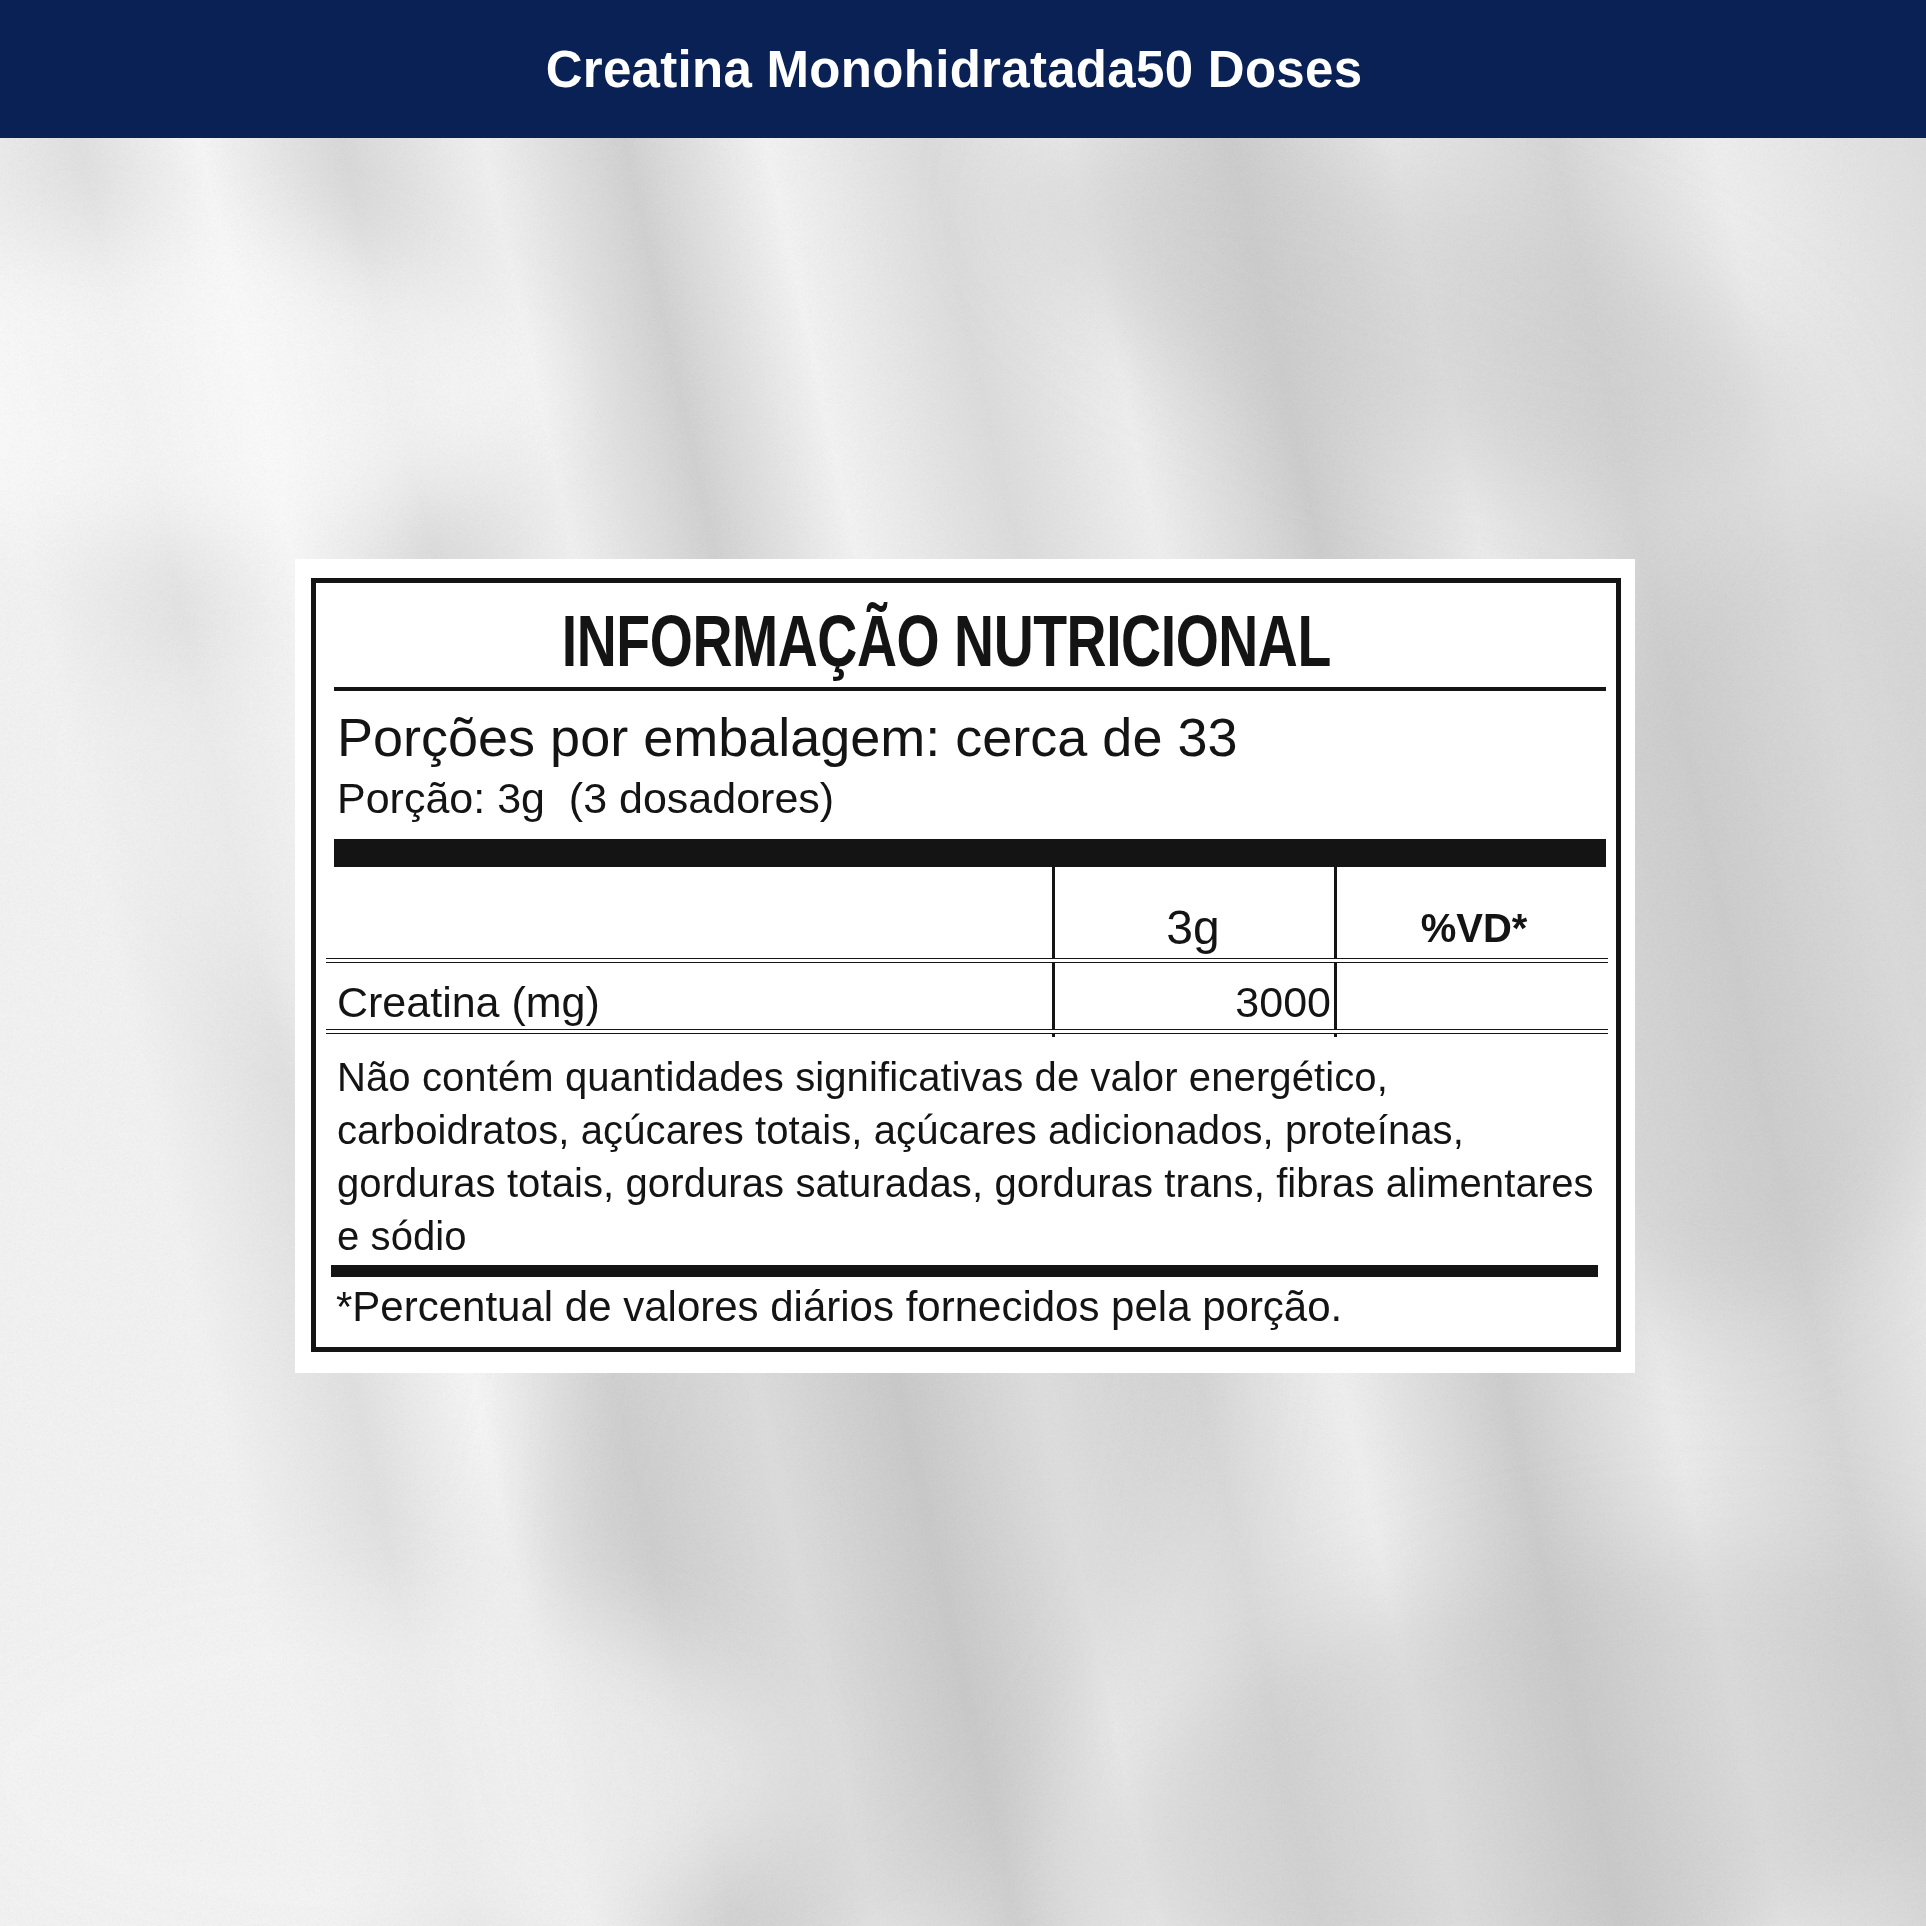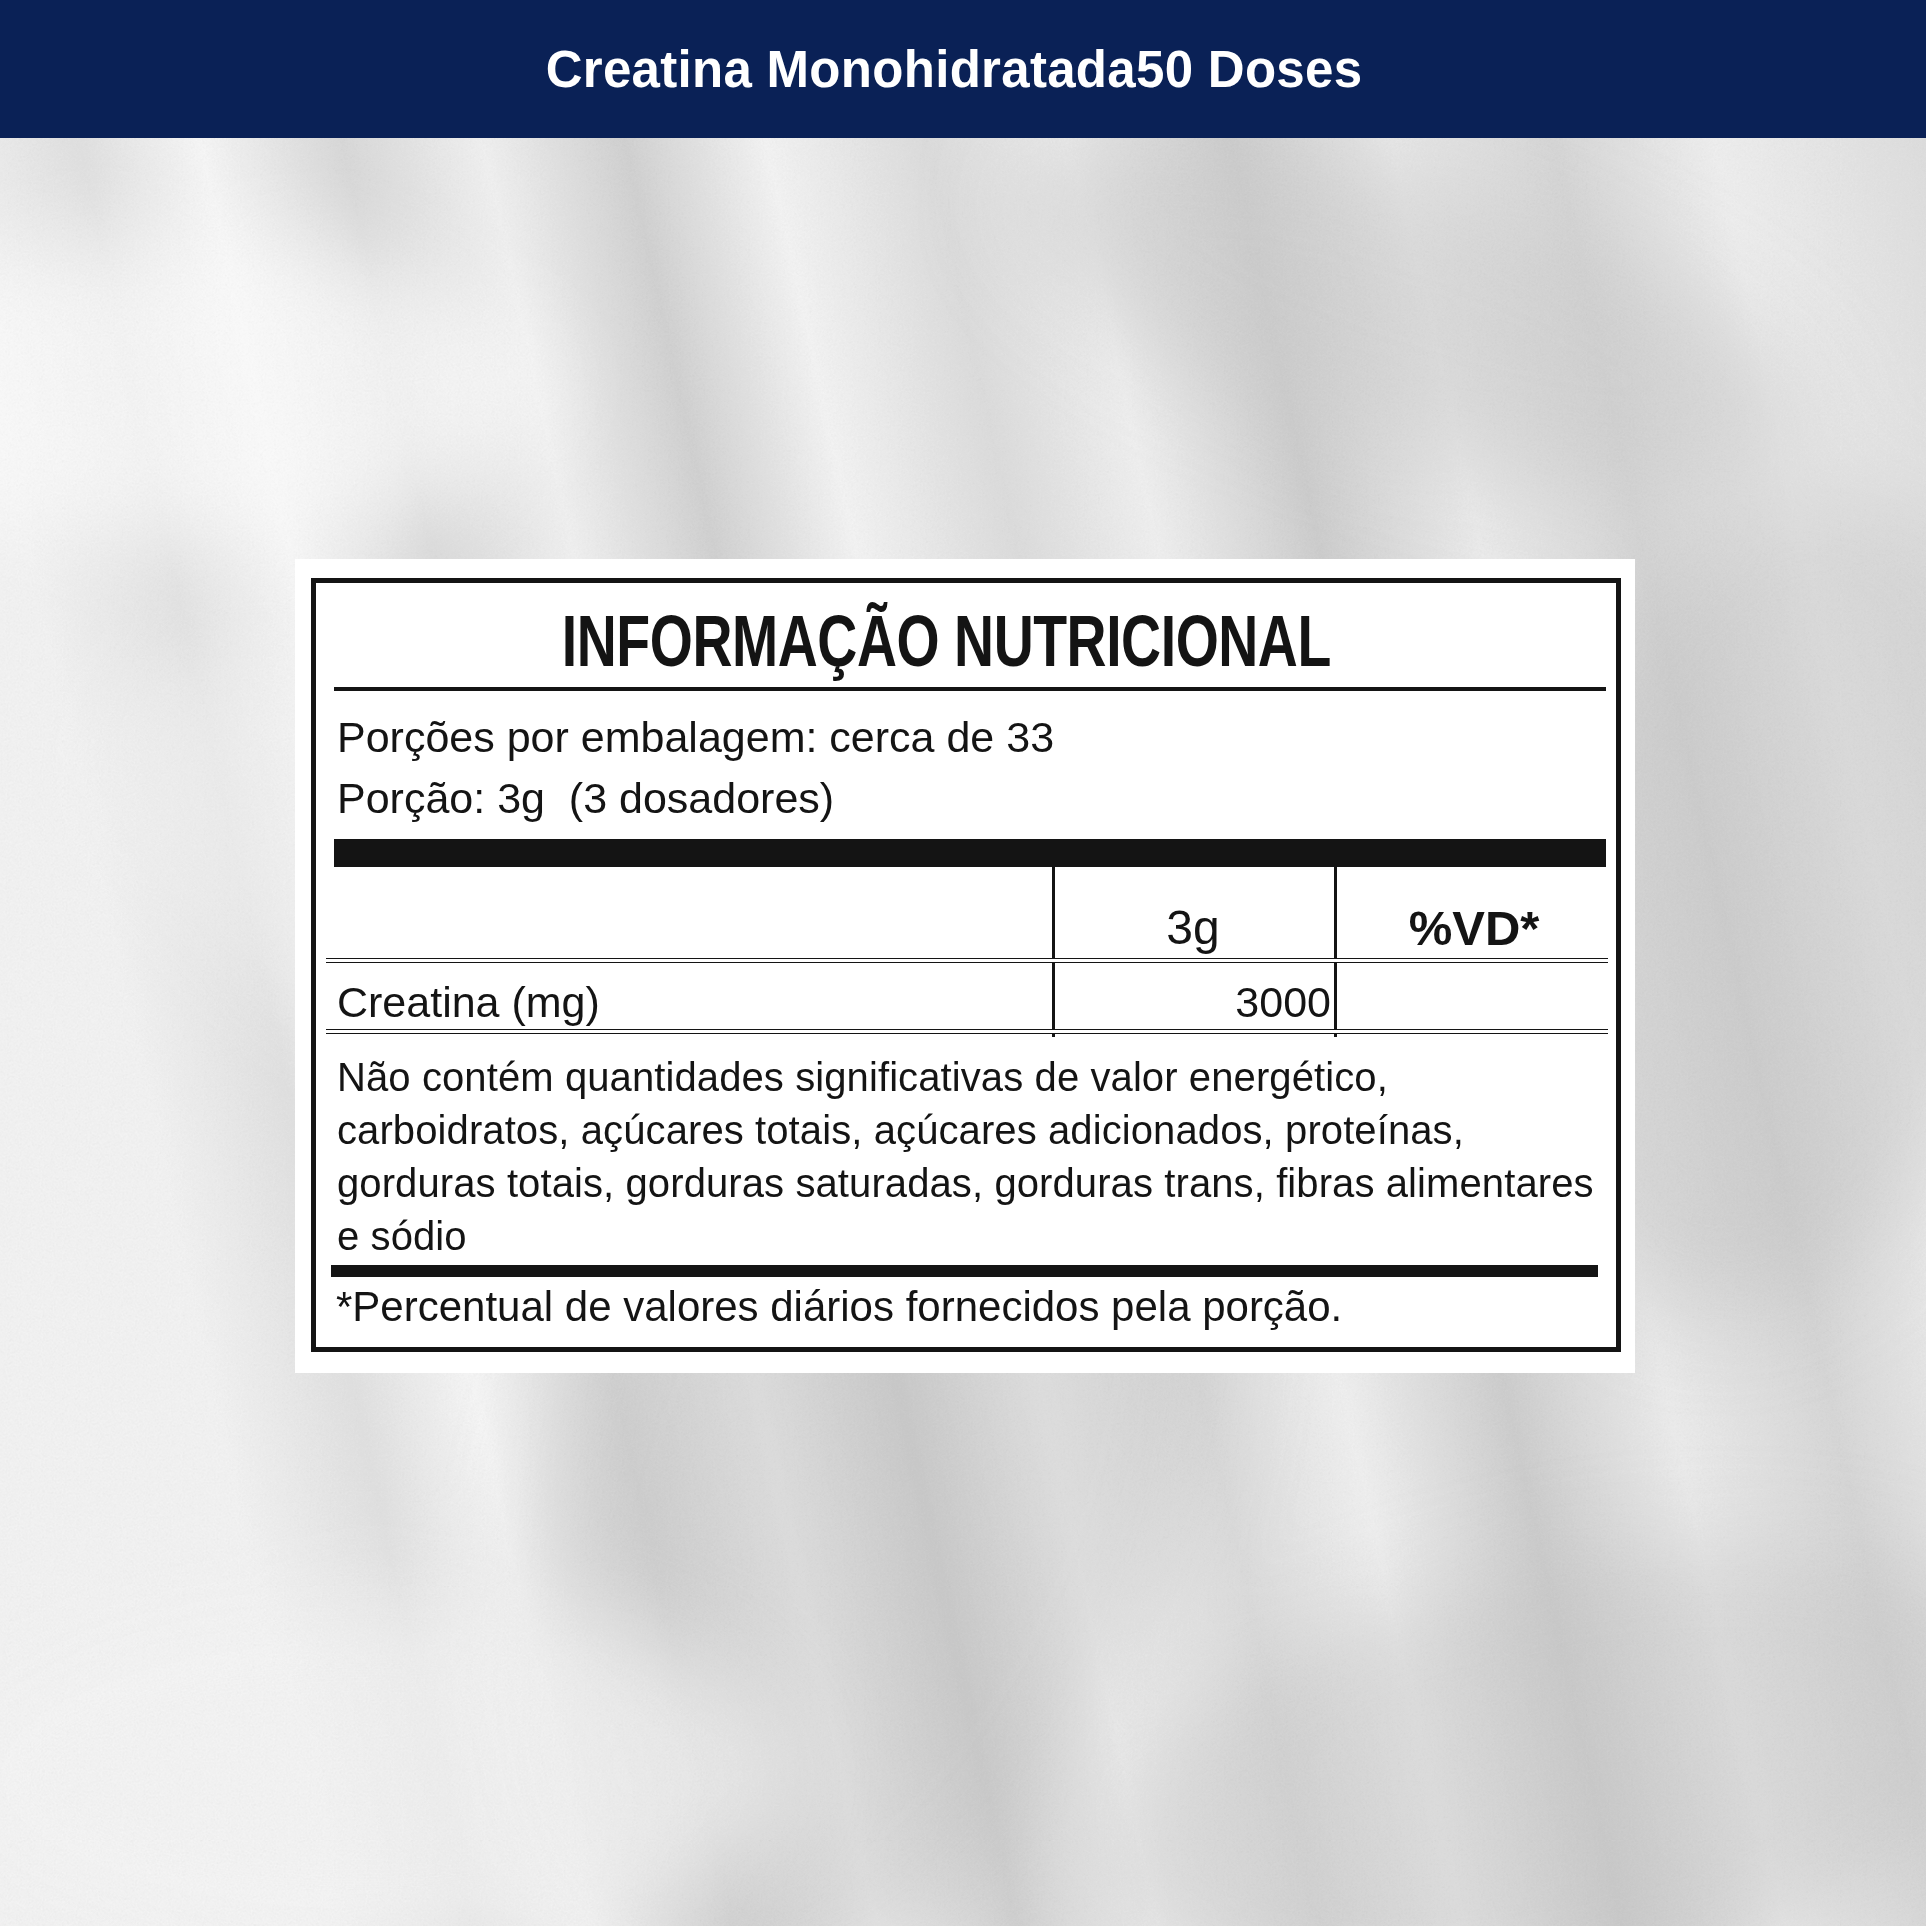--- a/index.html
+++ b/index.html
@@ -59,21 +59,21 @@
     transform-origin: 50% 50%;
     letter-spacing: -0.6px;
   }
   .title-underline {
     position: absolute; left: 334px; top: 687px; width: 1272px; height: 3.6px;
     background: #141414; z-index: 4;
   }
 
   .line-serv {
     position: absolute; left: 337px; top: 707px; width: 1282px;
-    font-size: 43px; line-height: 60px; z-index: 4;
+    font-size: 54px; line-height: 60px; z-index: 4;
     white-space: pre-wrap;
   }
   .line-port {
     position: absolute; left: 337px; top: 768px; width: 1282px;
     font-size: 43px; line-height: 60px; z-index: 4;
     white-space: pre-wrap;
   }
 
   .thick-bar-1 {
     position: absolute; left: 334px; top: 839px; width: 1272px; height: 28px;
@@ -92,21 +92,21 @@
   #hdr-row-line { top: 958px; }
   #nutrient-row-line { top: 1029px; }
 
   .col-amount-header {
     position: absolute; left: 1055px; top: 898px; width: 276px;
     text-align: center; font-size: 48px; font-weight: normal; line-height: 60px;
     z-index: 4;
   }
   .col-dv-header {
     position: absolute; left: 1337px; top: 898px; width: 274px;
-    text-align: center; font-size: 49px; font-weight: bold; line-height: 60px;
+    text-align: center; font-size: 40px; font-weight: bold; line-height: 60px;
     z-index: 4;
   }
   .row-nutrient-label {
     position: absolute; left: 337px; top: 972px; width: 710px;
     font-size: 43px; line-height: 60px; z-index: 4;
   }
   .row-nutrient-amount {
     position: absolute; left: 1055px; top: 972px; width: 276px;
     text-align: right; font-size: 43px; line-height: 60px; z-index: 4;
   }

